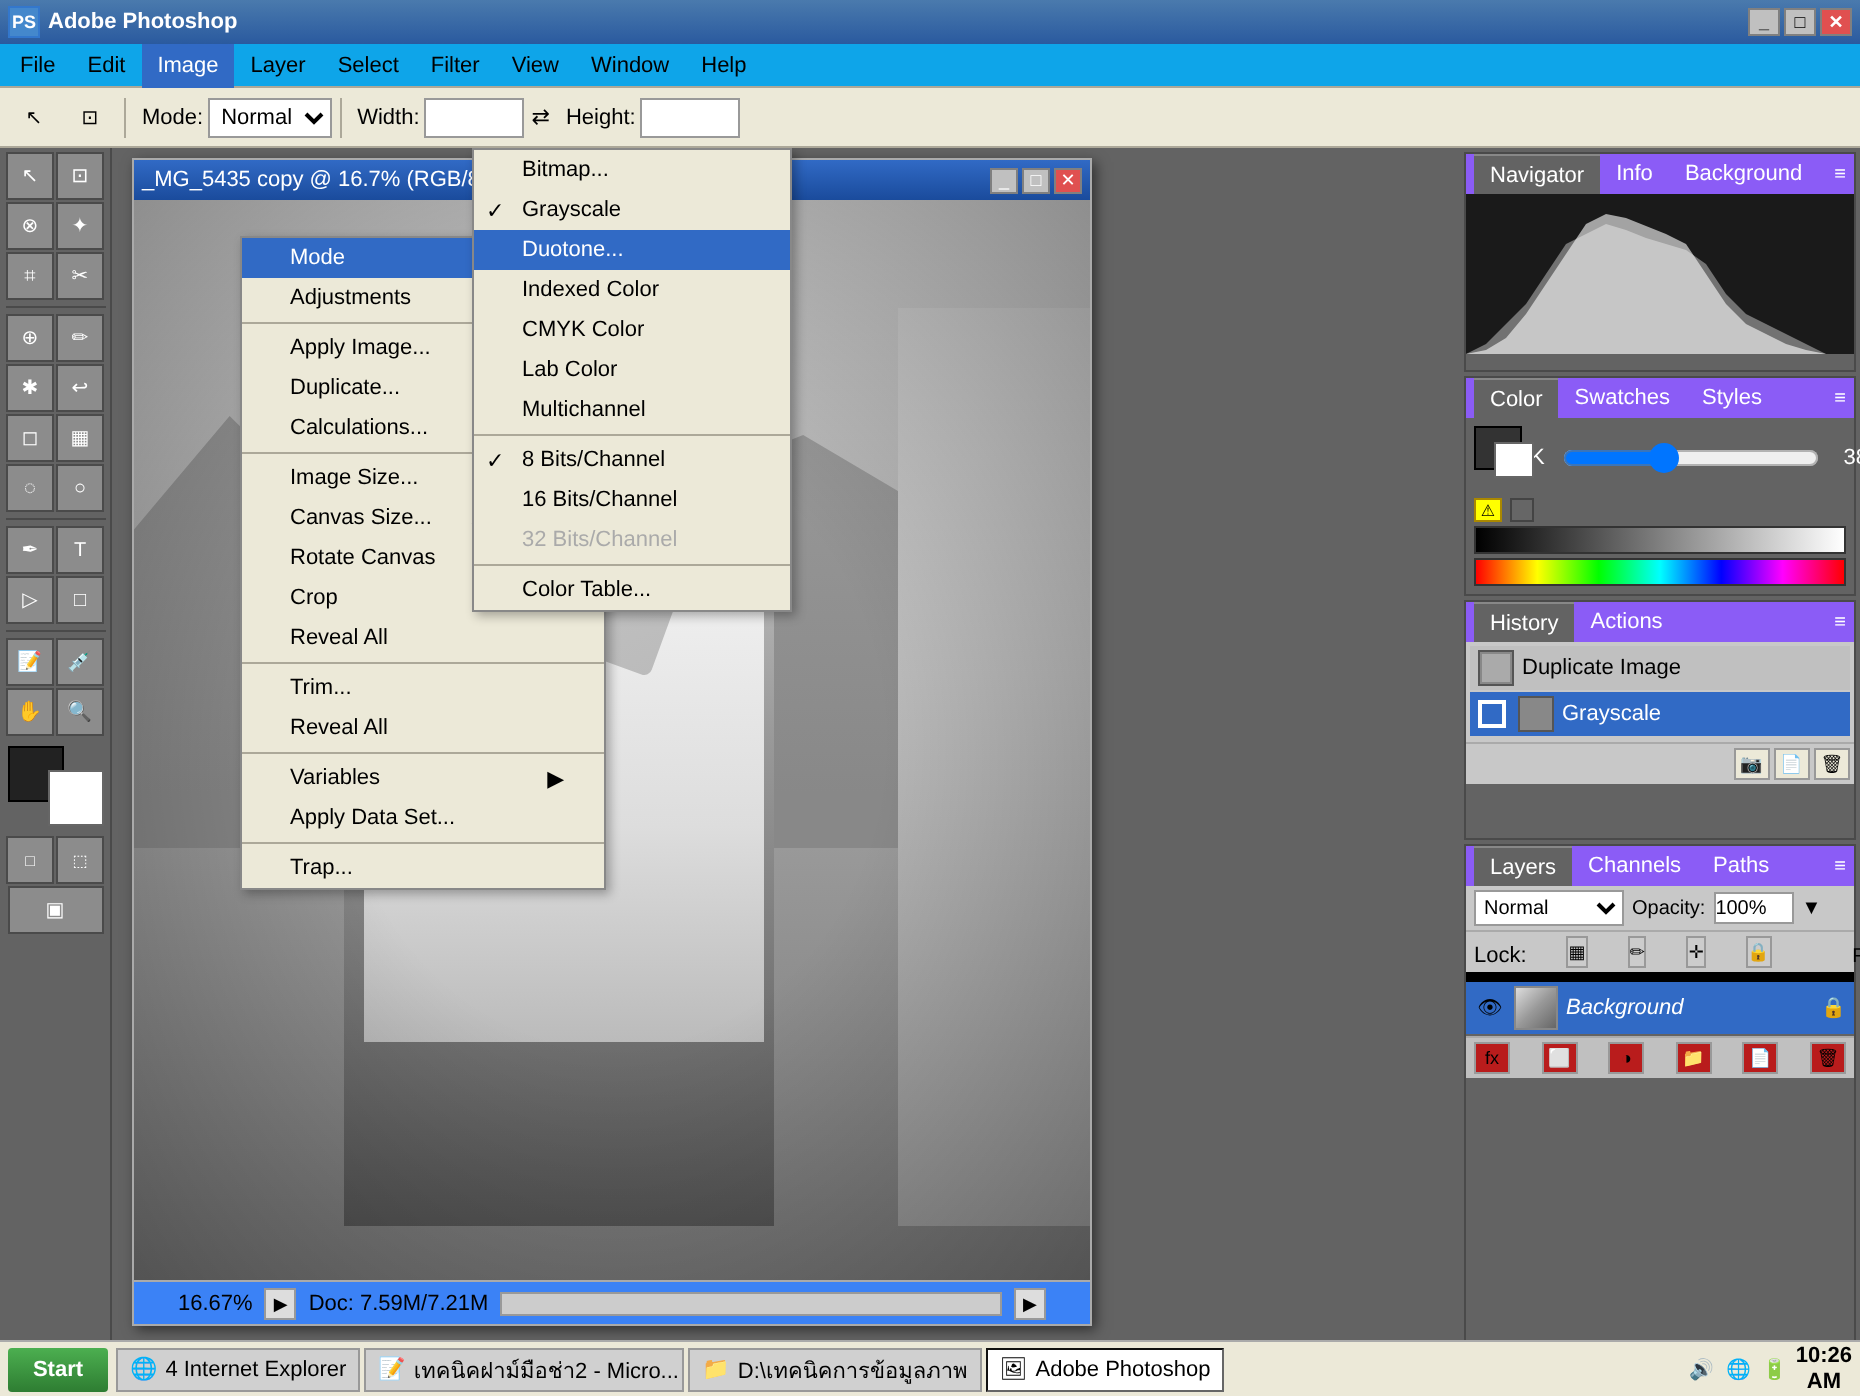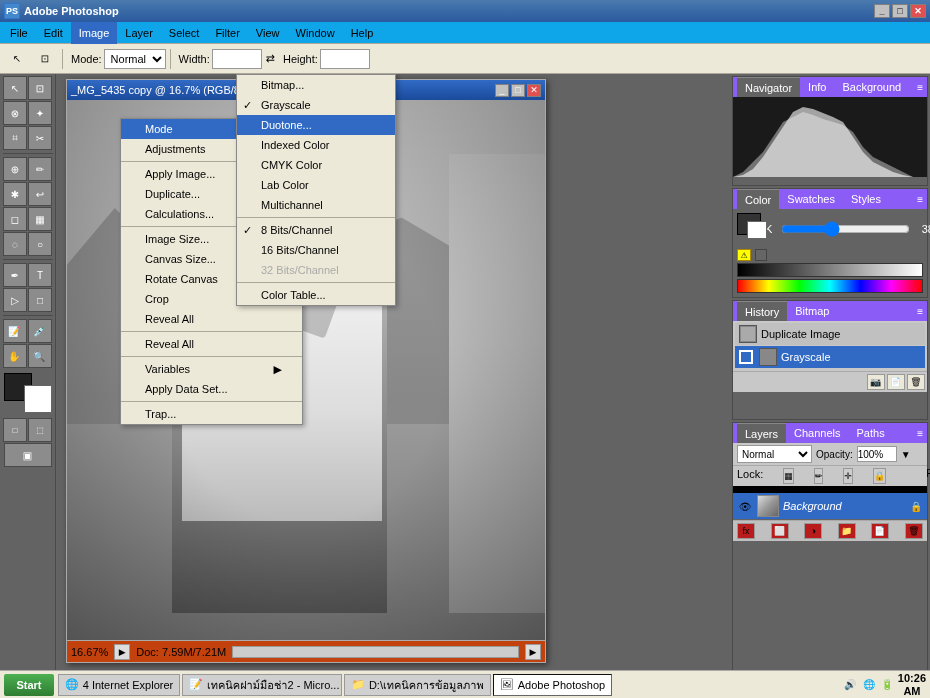--- a/index.html
+++ b/index.html
@@ -59,21 +59,21 @@
       position: absolute; top: 5px; left: 10px;
       width: 480px; background: #ece9d8;
       border: 1px solid #aaa; box-shadow: 2px 2px 6px rgba(0,0,0,0.5);
     }
     #doc-titlebar { height: 20px; background: linear-gradient(to bottom, #316ac5, #1a4b9c); display: flex; align-items: center; justify-content: space-between; padding: 0 4px; color: white; font-size: 11px; }
     #doc-controls { display: flex; gap: 2px; }
     .doc-btn { width: 14px; height: 13px; background: #c0c0c0; border: 1px solid #808080; font-size: 9px; display: flex; align-items: center; justify-content: center; cursor: pointer; }
     .doc-btn.close { background: #e05050; color: white; }
     #doc-canvas { width: 100%; height: 540px; background: #999; overflow: hidden; position: relative; }
 
-    #doc-statusbar { height: 22px; background: #c2410c; border-top: 1px solid #aaa; display: flex; align-items: center; padding: 0 4px; font-size: 11px; color: #000; gap: 6px; }
+    #doc-statusbar { height: 22px; background: #3b82f6; border-top: 1px solid #aaa; display: flex; align-items: center; padding: 0 22px; font-size: 11px; color: #000; gap: 6px; }
 
     
     #image-menu { position: absolute; top: 44px; left: 64px; z-index: 1000; background: #ece9d8; border: 1px solid #888; box-shadow: 2px 2px 5px rgba(0,0,0,0.3); min-width: 180px; }
     .menu-popup-item { padding: 3px 20px 3px 24px; cursor: pointer; color: #000; white-space: nowrap; font-size: 11px; position: relative; display: flex; align-items: center; justify-content: space-between; min-height: 20px; }
     .menu-popup-item.highlighted { background: #316ac5; color: white; }
     .menu-popup-item.disabled { color: #aaa; cursor: default; }
     .menu-popup-item.checked::before { content: '✓'; position: absolute; left: 6px; font-size: 11px; }
     .menu-popup-separator { height: 1px; background: #aca899; margin: 2px 0; }
     .menu-popup-item .shortcut { margin-left: 20px; color: #666; font-size: 10px; }
     .menu-popup-item .arrow { margin-left: 10px; }
@@ -111,21 +111,21 @@
     .history-icon { width: 18px; height: 18px; background: #888; border: 1px solid #555; display: flex; align-items: center; justify-content: center; font-size: 9px; }
     .history-bottom { display: flex; justify-content: flex-end; gap: 2px; padding: 2px; }
     .history-small-btn { width: 18px; height: 16px; background: #ece9d8; border: 1px solid #999; font-size: 9px; display: flex; align-items: center; justify-content: center; cursor: pointer; }
 
     
     #layers-panel { flex: 1; min-height: 140px; }
     .layers-toolbar { display: flex; align-items: center; gap: 4px; padding: 2px 4px; background: #c8c8c8; border-bottom: 1px solid #aaa; }
     .layers-select { height: 18px; font-size: 10px; border: 1px solid #999; background: white; width: 75px; }
     .layers-label { font-size: 10px; color: #000; }
     .layers-input { width: 40px; height: 16px; font-size: 10px; border: 1px solid #999; }
-    .layers-row2 { display: flex; align-items: flex-start; gap: 20px; padding: 2px 4px; background: #c8c8c8; border-bottom: 7px solid #000000; }
+    .layers-row2 { display: flex; align-items: flex-end; gap: 20px; padding: 2px 4px; background: #c8c8c8; border-bottom: 5px solid #000000; }
     .layer-item { display: flex; align-items: center; gap: 4px; padding: 2px 4px; background: #c8c8c8; margin-bottom: 1px; min-height: 26px; }
     .layer-item.active { background: #316ac5; }
     .layer-eye { width: 16px; height: 16px; display: flex; align-items: center; justify-content: center; cursor: pointer; font-size: 10px; }
     .layer-thumb { width: 22px; height: 22px; background: #fff; border: 1px solid #888; overflow: hidden; }
     .layer-name { font-size: 11px; flex: 1; }
     .layer-item.active .layer-name { color: white; font-style: italic; }
     .layer-lock { font-size: 10px; color: #555; }
     .layers-bottom { display: flex; justify-content: space-between; align-items: center; padding: 2px 4px; background: #c0c0c0; border-top: 1px solid #aaa; }
     .layers-bottom-btn { width: 18px; height: 16px; background: #b91c1c; border: 1px solid #999; font-size: 9px; display: flex; align-items: center; justify-content: center; cursor: pointer; }
 
@@ -320,20 +320,23 @@
         <span class="arrow">▶</span>
       </div>
       <div class="menu-popup-item">
           <span>Crop</span>
         </div>
       <div class="menu-popup-item">
           <span>Reveal All</span>
         </div>
       <div class="menu-popup-separator"></div>
       <div class="menu-popup-item">
+          <span>Trim...</span>
+        </div>
+      <div class="menu-popup-item">
           <span>Reveal All</span>
         </div>
       <div class="menu-popup-separator"></div>
       <div class="menu-popup-item">
         <span>Variables</span>
         <span class="arrow">▶</span>
       </div>
       <div class="menu-popup-item">
           <span>Apply Data Set...</span>
         </div>
@@ -434,21 +437,21 @@
         </div>
         <div class="color-gradient-bar"></div>
         <div class="rainbow-bar"></div>
       </div>
     </div>
 
     <div class="panel" id="history-panel">
       <div class="panel-titlebar">
         <div class="panel-tabs">
           <div class="panel-tab active">History</div>
-          <div class="panel-tab">Bitmap</div>
+          <div class="panel-tab">Actions</div>
         </div>
         <span class="panel-close">≡</span>
       </div>
       <div class="panel-content" style="background:#c8c8c8;padding:2px;">
         <div class="history-item">
           <div class="history-icon">
             <div style="width:14px;height:14px;background:#aaa;"></div>
           </div>
           <span>Duplicate Image</span>
         </div>

